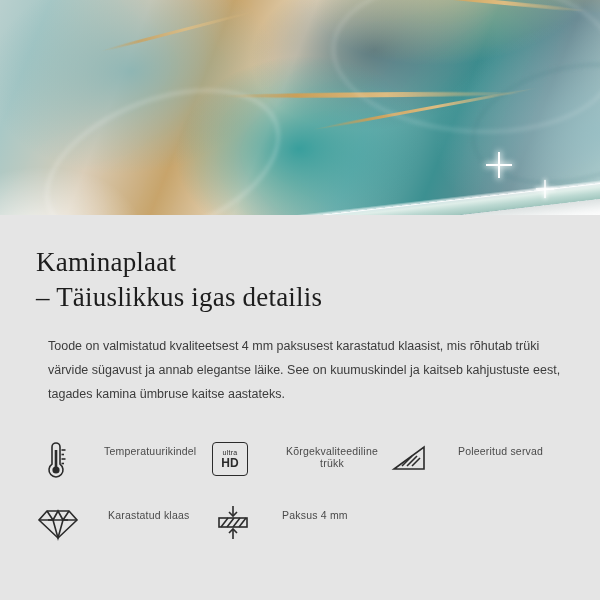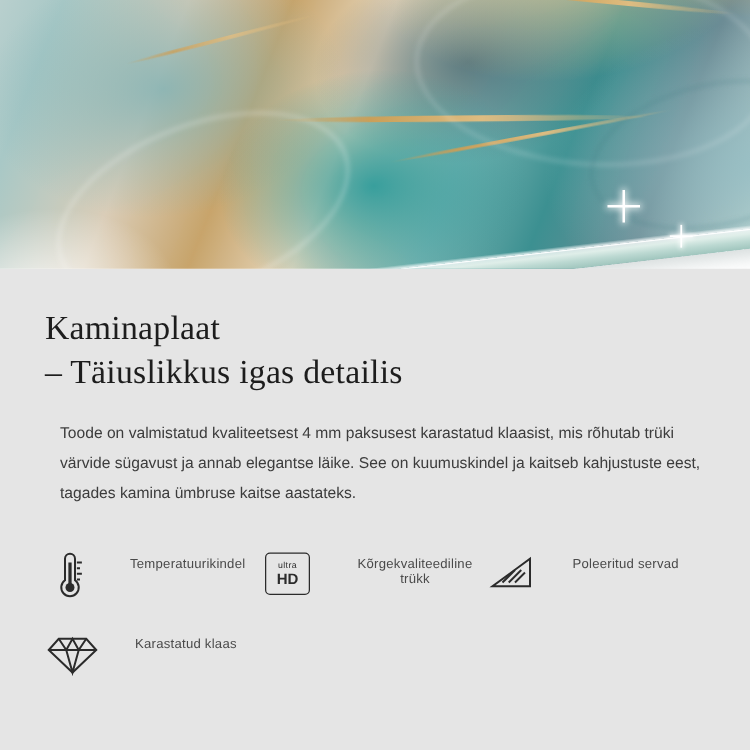--- a/index.html
+++ b/index.html
@@ -273,16 +273,32 @@
             <path d="M3 17h38"></path>
             <path d="M11 8l6 9-5 0"></path>
             <path d="M33 8l-6 9 5 0"></path>
             <path d="M17 17l5 18 5-18"></path>
             <path d="M17 17l5-9 5 9"></path>
           </svg>
         </div>
         <div class="feature-label">Karastatud klaas</div>
       </div>
 
+      <div class="feature">
+        <div class="feature-icon">
+          <svg width="42" height="42" viewBox="0 0 42 42" fill="none" stroke="#2b2b2b" stroke-width="1.6">
+            <line x1="21" y1="4" x2="21" y2="13"></line>
+            <path d="M17 10l4 4 4-4"></path>
+            <rect x="7" y="16" width="28" height="9"></rect>
+            <line x1="9" y1="25" x2="16" y2="16"></line>
+            <line x1="15" y1="25" x2="22" y2="16"></line>
+            <line x1="21" y1="25" x2="28" y2="16"></line>
+            <line x1="27" y1="25" x2="34" y2="16"></line>
+            <line x1="21" y1="37" x2="21" y2="28"></line>
+            <path d="M17 31l4-4 4 4"></path>
+          </svg>
+        </div>
+        <div class="feature-label">Paksus 4 mm</div>
+      </div>
 
     </div>
   </div>
 </div>
 
 </body></html>

